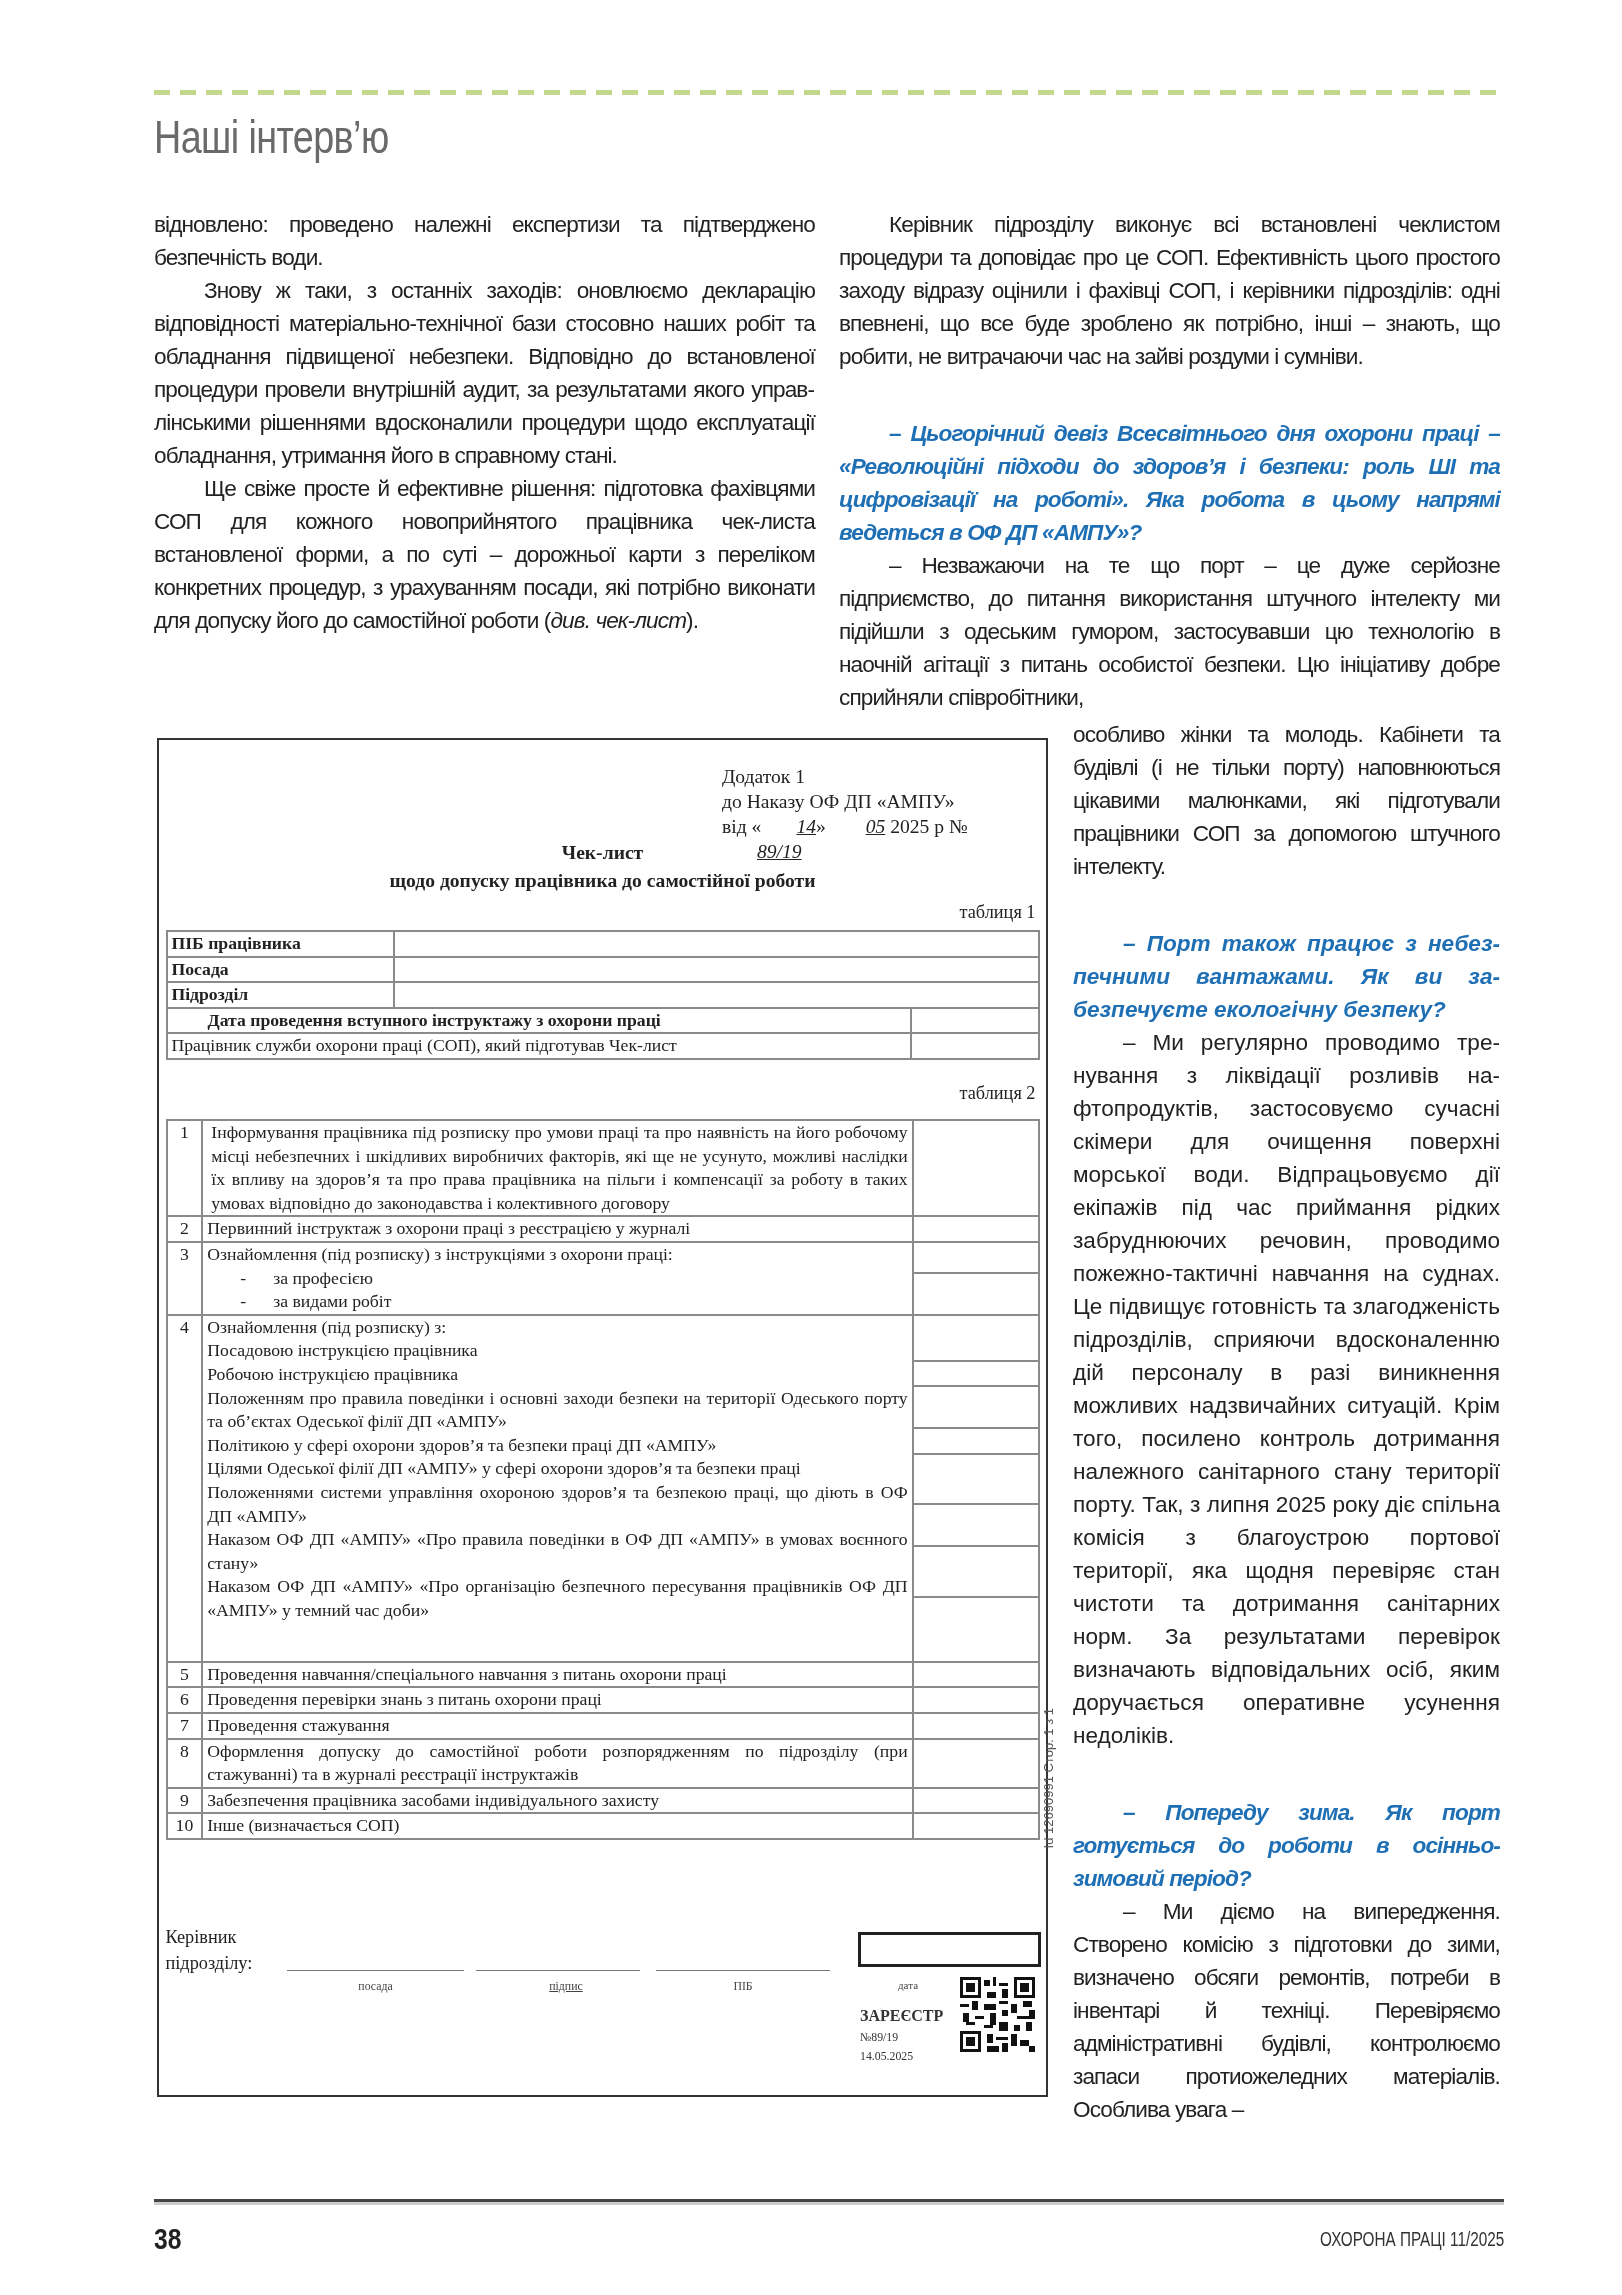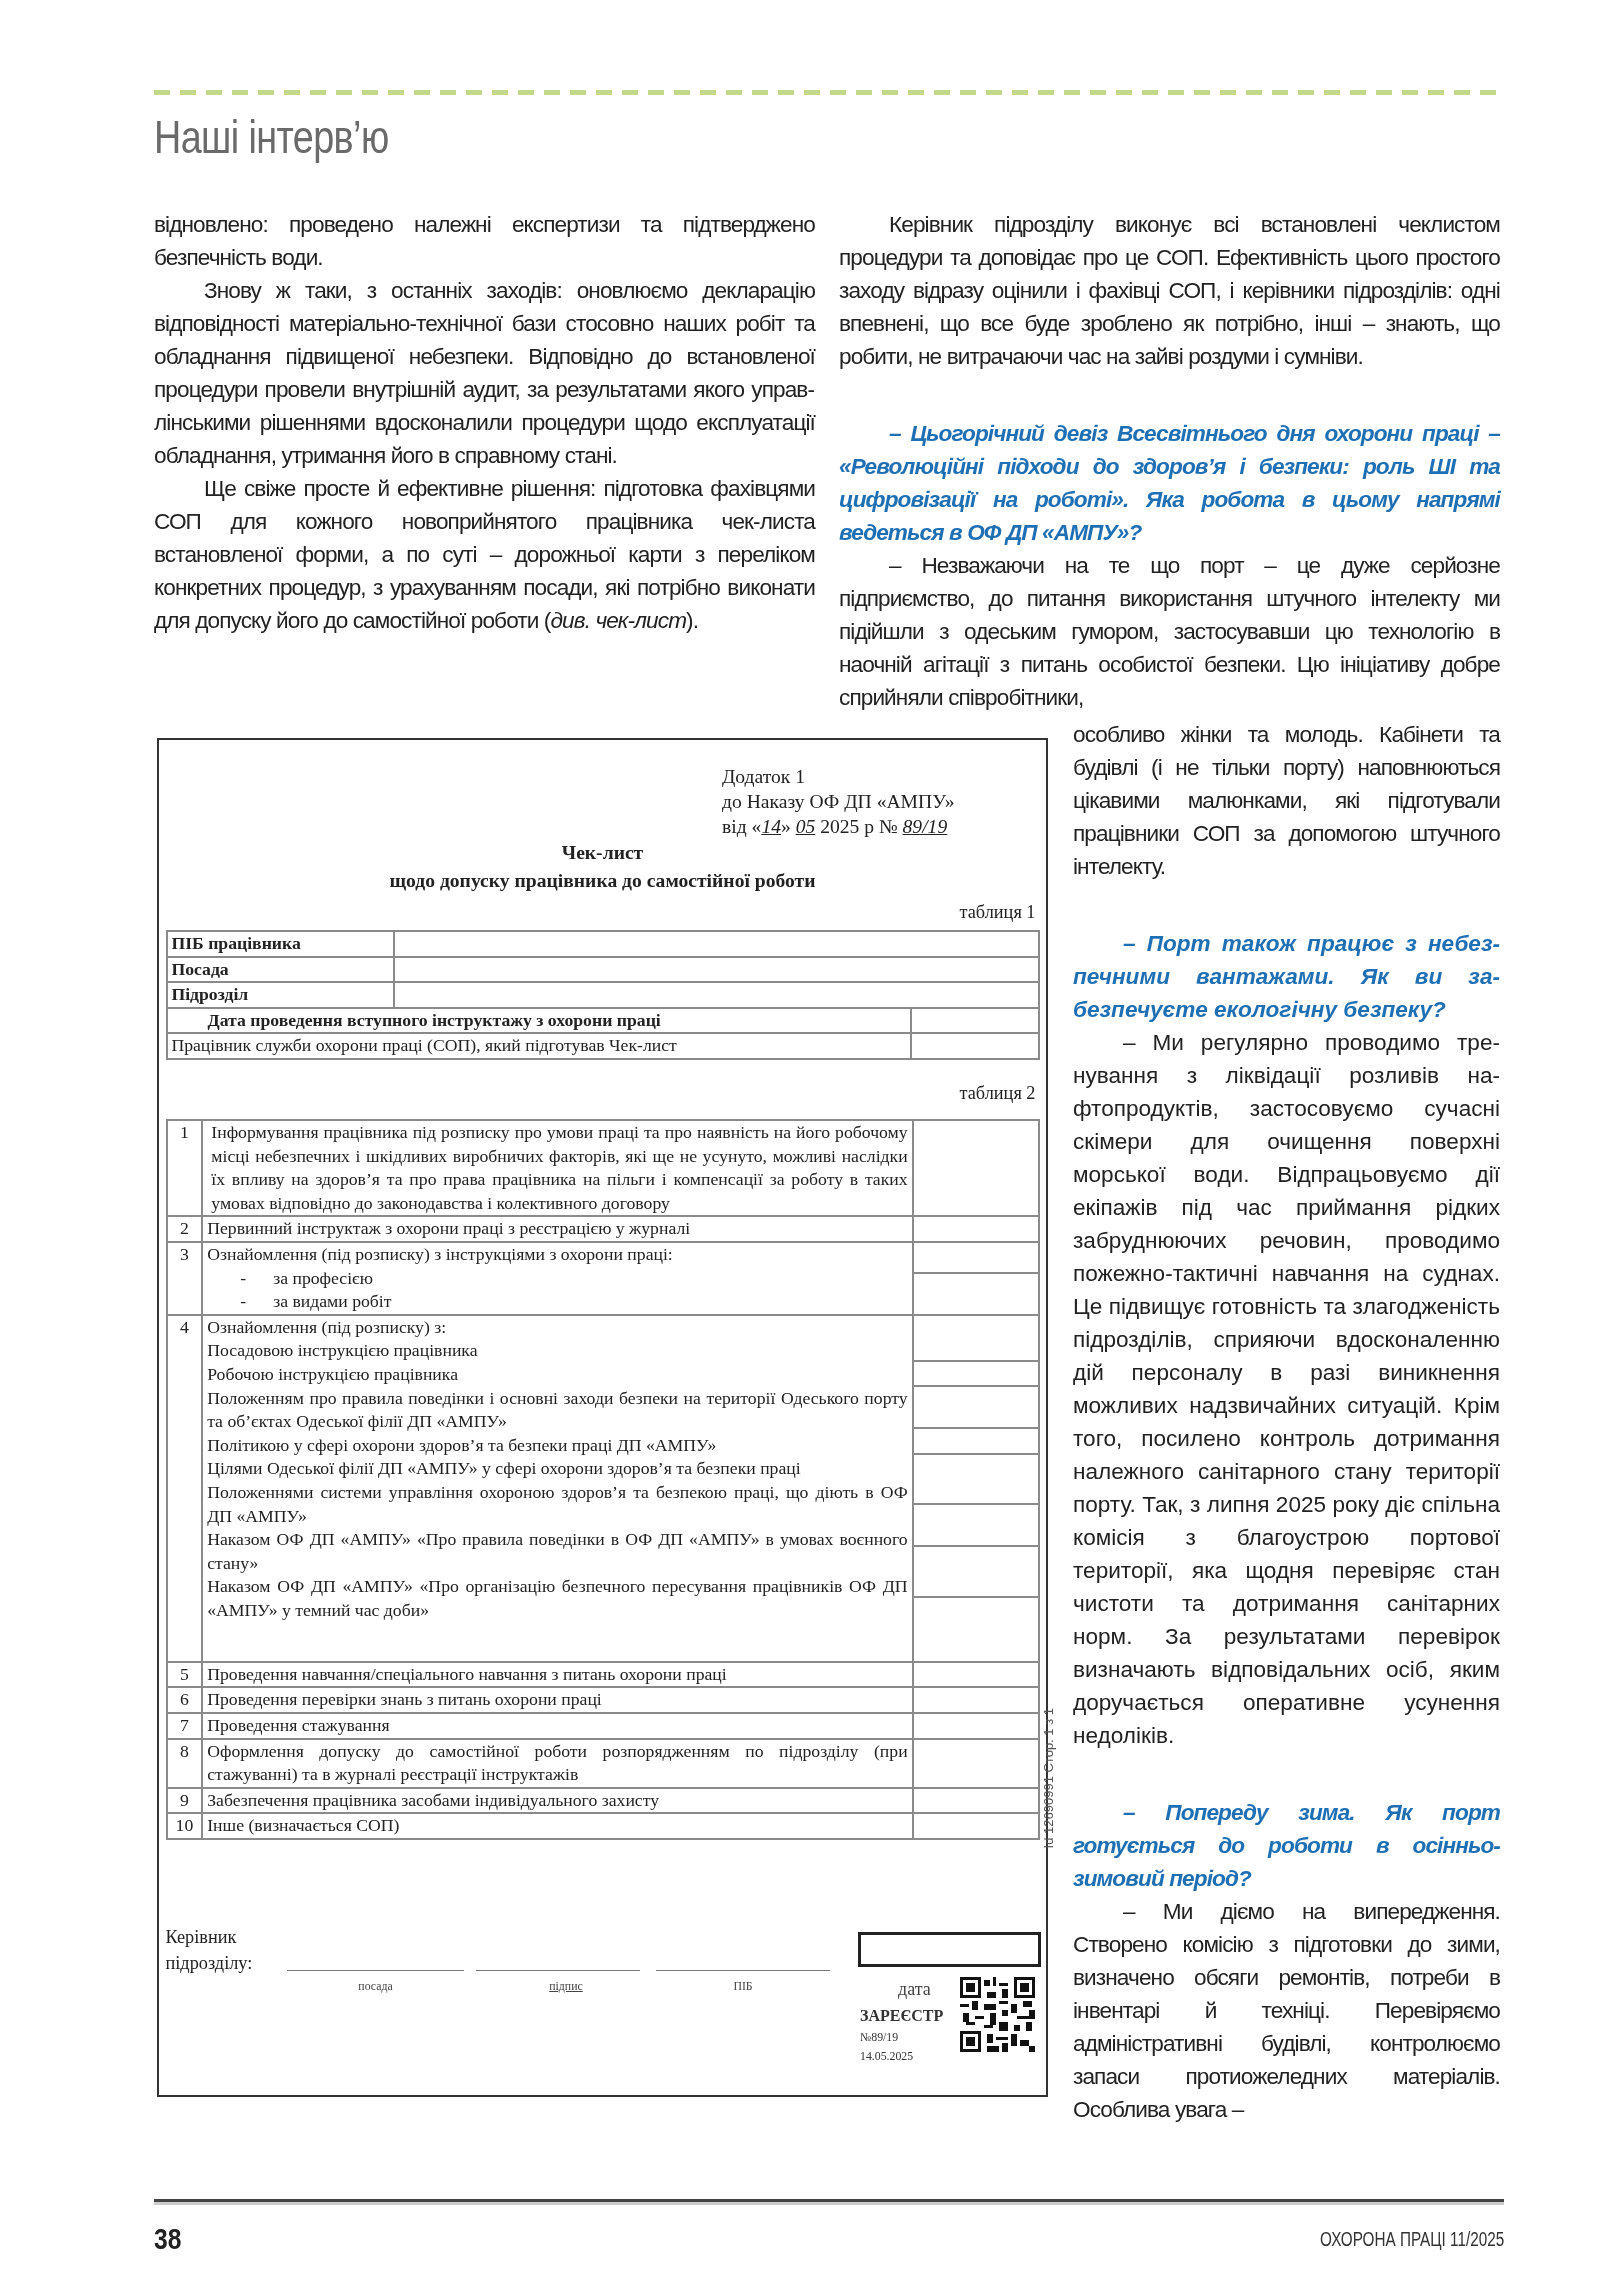--- a/index.html
+++ b/index.html
@@ -20,21 +20,21 @@
   .narrow { letter-spacing: -0.9px; }
   .col-left { left: 154px; top: 208px; width: 661px; }
   .col-right-top { left: 839px; top: 208px; width: 661px; }
   .col-right-narrow { left: 1073px; top: 718px; width: 427px; }
 
   
   .form { position: absolute; left: 157px; top: 738px; width: 891px; height: 1359px;
     border: 2.6px solid #333; box-sizing: border-box; background: #fff;
     font-family: "Liberation Serif", serif; color: #222; }
   .form .header { position: absolute; left: 563px; top: 23.6px; font-size: 19.6px; line-height: 25px; }
-  .form .header .u { text-decoration: underline; font-style: italic; }
+  .form .header .u { text-decoration: underline; font-style: italic; margin-left: 35px; }
   .form .title { position: absolute; left: 0; width: 100%; top: 99px; text-align: center;
     font-weight: bold; font-size: 19.6px; line-height: 27.5px; }
   .form .tlabel { position: absolute; right: 10.5px; font-size: 18.3px; }
   table { border-collapse: collapse; position: absolute; }
   td, th { border: 2px solid #8a8a8a; font-size: 17.7px; line-height: 23.6px; padding: 0 3.9px; vertical-align: top; }
   .t1 { left: 6.5px; top: 190px; width: 874px; }
   .t1 td { height: 23.6px; }
   .t1 .lbl { font-weight: bold; width: 218px; }
   .t2 { left: 6.5px; top: 379px; width: 874px; }
   .t2 th { font-weight: bold; text-align: center; vertical-align: middle; }
@@ -45,21 +45,21 @@
   .t2 .bullet { padding-left: 33px; }
   .t2 .bullet::before { content: "-"; display: inline-block; width: 33px; }
 
   .vert-code { position: absolute; left: 882px; top: 968px; writing-mode: vertical-rl;
     transform: rotate(180deg); font-size: 13px; color: #555; font-family: "Liberation Sans", sans-serif; }
 
   .sig { position: absolute; left: 6.5px; top: 1184px; font-size: 18.3px; line-height: 26px; }
   .sigline { position: absolute; top: 1230px; height: 1.3px; background: #777; }
   .siglbl { position: absolute; top: 1239px; font-size: 11.8px; color: #444; text-align: center; }
   .datebox { position: absolute; left: 699px; top: 1192px; width: 177px; height: 29px; border: 3.3px solid #222; }
-  .datelbl { position: absolute; left: 739px; top: 1239px; font-size: 18px; color: #444; }
+  .datelbl { position: absolute; left: 739px; top: 1239px; font-size: 11px; color: #444; }
   .reg { position: absolute; left: 701px; top: 1266px; font-size: 11.8px; line-height: 19.6px; color: #333; }
   .reg b { font-size: 16px; }
   .qr { position: absolute; left: 801px; top: 1235px; width: 75px; height: 79px; }
 
   .footer-rule { position: absolute; left: 154px; top: 2199px; width: 1350px; height: 2.6px; background: #444; }
   .footer-rule2 { position: absolute; left: 154px; top: 2202px; width: 1350px; height: 2.6px; background: #ccc; }
   .page-num { position: absolute; left: 154px; top: 2223px; font-family: "Liberation Sans", sans-serif;
     font-weight: bold; font-size: 29px; color: #222; transform: scaleX(0.85); transform-origin: left top; }
   .mag { position: absolute; right: 118px; top: 2228px; font-family: "Liberation Sans", sans-serif;
     font-size: 19.6px; color: #333; transform: scaleX(0.78); transform-origin: right top; white-space: nowrap; }

